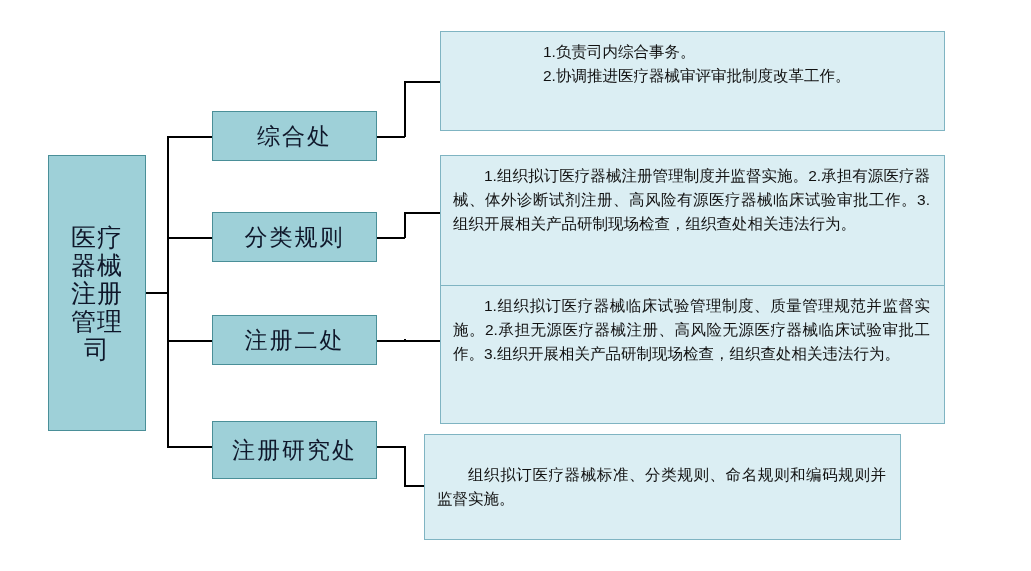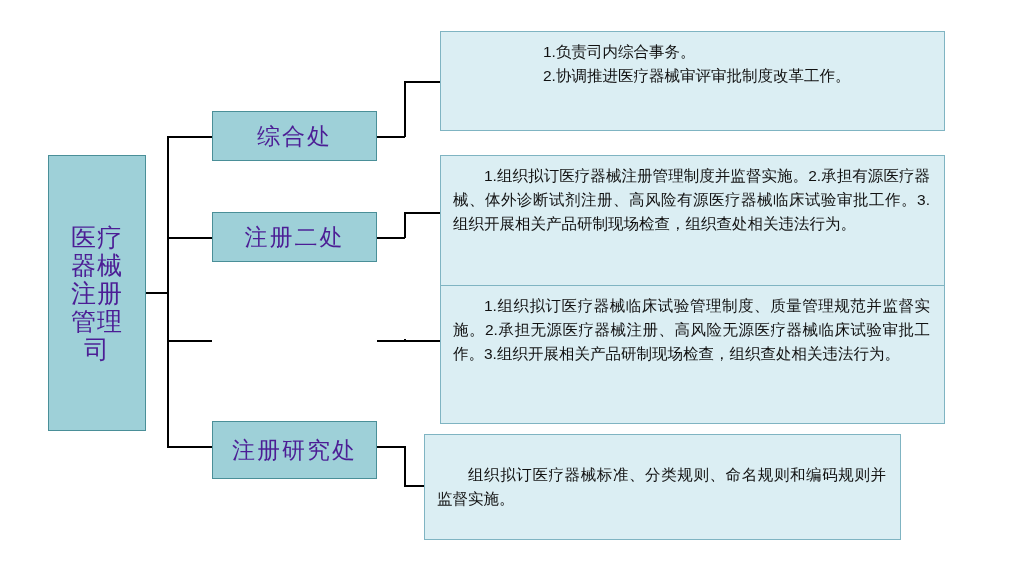--- a/index.html
+++ b/index.html
@@ -19,21 +19,21 @@
   }
   .node {
     position: absolute;
     box-sizing: border-box;
     background: #9ed0d8;
     border: 1px solid #3a7f88;
     display: flex;
     align-items: center;
     justify-content: center;
     text-align: center;
-    color: #4c1d95;
+    color: #0f172a;
   }
   .root-node {
     background: #9ed0d8;
     border: 1px solid #4a8f98;
     font-size: 25px;
     line-height: 1.12;
     letter-spacing: 1px;
     padding: 6px 12px;
     writing-mode: horizontal-tb;
   }
@@ -82,23 +82,26 @@
   <div class="connector h-line" style="left:167px; top:136px; width:45px;"></div>
   <div class="connector h-line" style="left:167px; top:237px; width:45px;"></div>
   <div class="connector h-line" style="left:167px; top:340px; width:45px;"></div>
   <div class="connector h-line" style="left:167px; top:446px; width:45px;"></div>
 
   <div class="node dept-node" style="left:212px; top:111px; width:165px; height:50px;">
     <span>综合处</span>
   </div>
 
   <div class="node dept-node" style="left:212px; top:212px; width:165px; height:50px;">
+    <span>分类规则</span>
+  </div>
+
+  <div class="node dept-node" style="left:212px; top:315px; width:165px; height:50px;">
     <span>注册二处</span>
   </div>
-
 
   <div class="node dept-node" style="left:212px; top:421px; width:165px; height:58px;">
     <span>注册研究处</span>
   </div>
 
   <div class="connector h-line" style="left:377px; top:136px; width:28px;"></div>
   <div class="connector v-line" style="left:404px; top:81px; height:56px;"></div>
   <div class="connector h-line" style="left:404px; top:81px; width:36px;"></div>
 
   <div class="connector h-line" style="left:377px; top:237px; width:28px;"></div>

